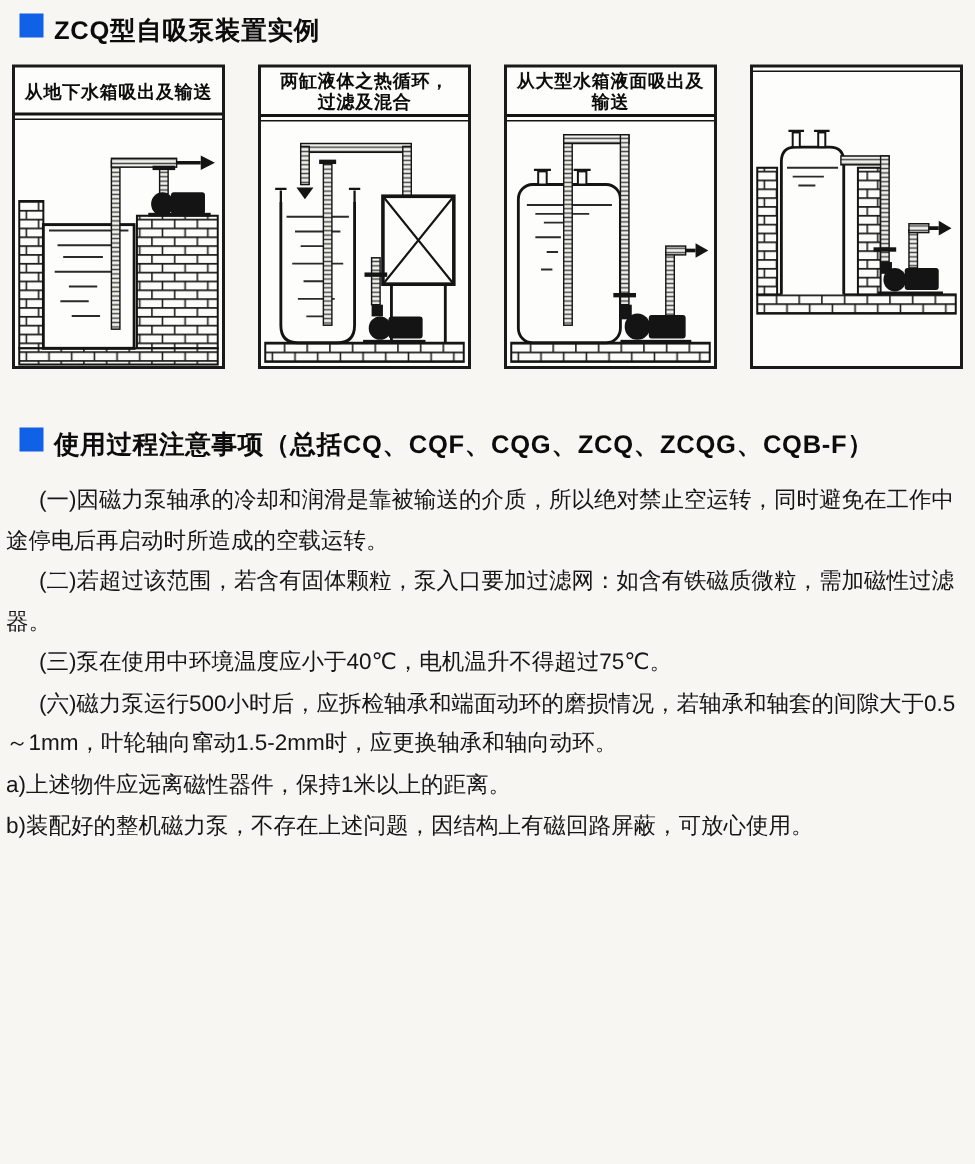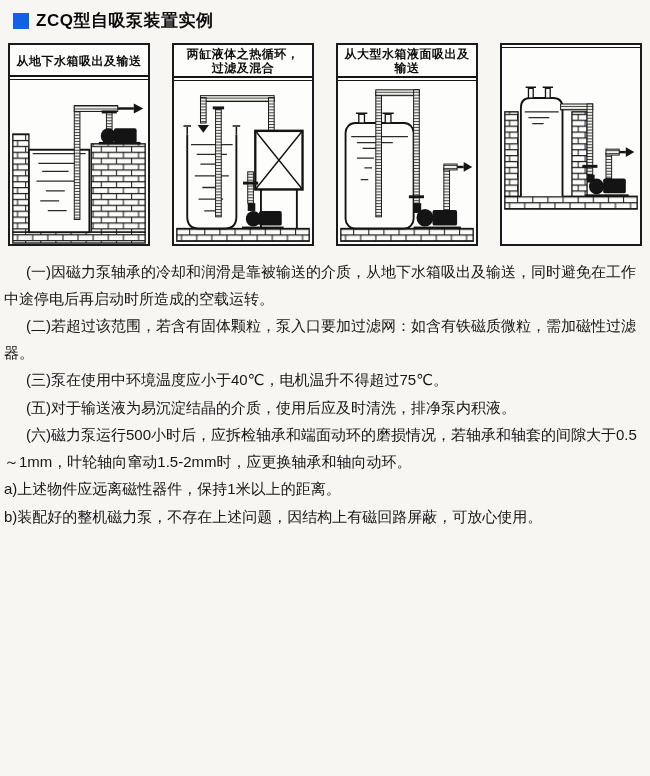--- a/index.html
+++ b/index.html
@@ -5,21 +5,21 @@
   html,body{margin:0;padding:0;}
   body{
     width:650px;height:776px;overflow:hidden;
     background:#f7f6f2;
     font-family:"Liberation Sans","DejaVu Sans",sans-serif;
     color:#141414;
   }
   .page{width:650px;height:776px;position:relative;}
 
   
-  .sec-head{display:flex;align-items:center;gap:7px;padding:9px 0 0 13px;}
+  .sec-head{display:flex;align-items:flex-start;gap:7px;padding:9px 0 0 13px;}
   .sec-head .bullet{width:16px;height:16px;background:#1161e6;flex:0 0 auto;}
   .sec-head h1{margin:0;font-size:17px;font-weight:bold;color:#0c0c0c;letter-spacing:.5px;}
 
   
   .panels{display:flex;gap:22px;padding:0 8px;margin-top:11px;}
   .panel{flex:1 1 0;height:199px;border:2px solid #1a1a1a;background:#fdfdfb;display:flex;flex-direction:column;}
   .p-title{
     min-height:27px;display:flex;align-items:center;justify-content:center;
     text-align:center;font-size:12px;font-weight:bold;line-height:14px;
     letter-spacing:.5px;white-space:pre-line;color:#0d0d0d;
@@ -193,26 +193,29 @@
         <g>
           <rect x="90" y="128" width="8" height="8" fill="#141414"></rect>
           <circle cx="100" cy="140" r="8" fill="#141414"></circle>
           <rect x="107" y="132" width="24" height="15" rx="2" fill="#141414"></rect>
           <rect x="88" y="148" width="46" height="2.5" fill="#141414"></rect>
         </g>
       </svg>
     </figure>
   </div>
 
+  <div class="sec-head" style="margin-top:30px">
+    <span class="bullet"></span>
+    <h1>使用过程注意事项（总括CQ、CQF、CQG、ZCQ、ZCQG、CQB-F）</h1>
+  </div>
 
   <div class="notes">
-    <p class="para">(一)因磁力泵轴承的冷却和润滑是靠被输送的介质，从地下水箱吸出及输送，同时避免在工作中途停电后再启动时所造成的空载运转。</p>
+    <p class="para">(一)因磁力泵轴承的冷却和润滑是靠被输送的介质，所以绝对禁止空运转，同时避免在工作中途停电后再启动时所造成的空载运转。</p>
     <p class="para">(二)若超过该范围，若含有固体颗粒，泵入口要加过滤网：如含有铁磁质微粒，需加磁性过滤器。</p>
     <p class="para">(三)泵在使用中环境温度应小于40℃，电机温升不得超过75℃。</p>
-    <p class="para">(五)对于输送液为易沉淀结晶的介质，使用后应及时清洗，排净泵内积液。</p>
     <p class="para">(六)磁力泵运行500小时后，应拆检轴承和端面动环的磨损情况，若轴承和轴套的间隙大于0.5～1mm，叶轮轴向窜动1.5-2mm时，应更换轴承和轴向动环。</p>
 
     <div class="caution">
       <p class="caution-sub">a)上述物件应远离磁性器件，保持1米以上的距离。</p>
       <p class="caution-sub">b)装配好的整机磁力泵，不存在上述问题，因结构上有磁回路屏蔽，可放心使用。</p>
 
     </div>
   </div>
 
 </div>

